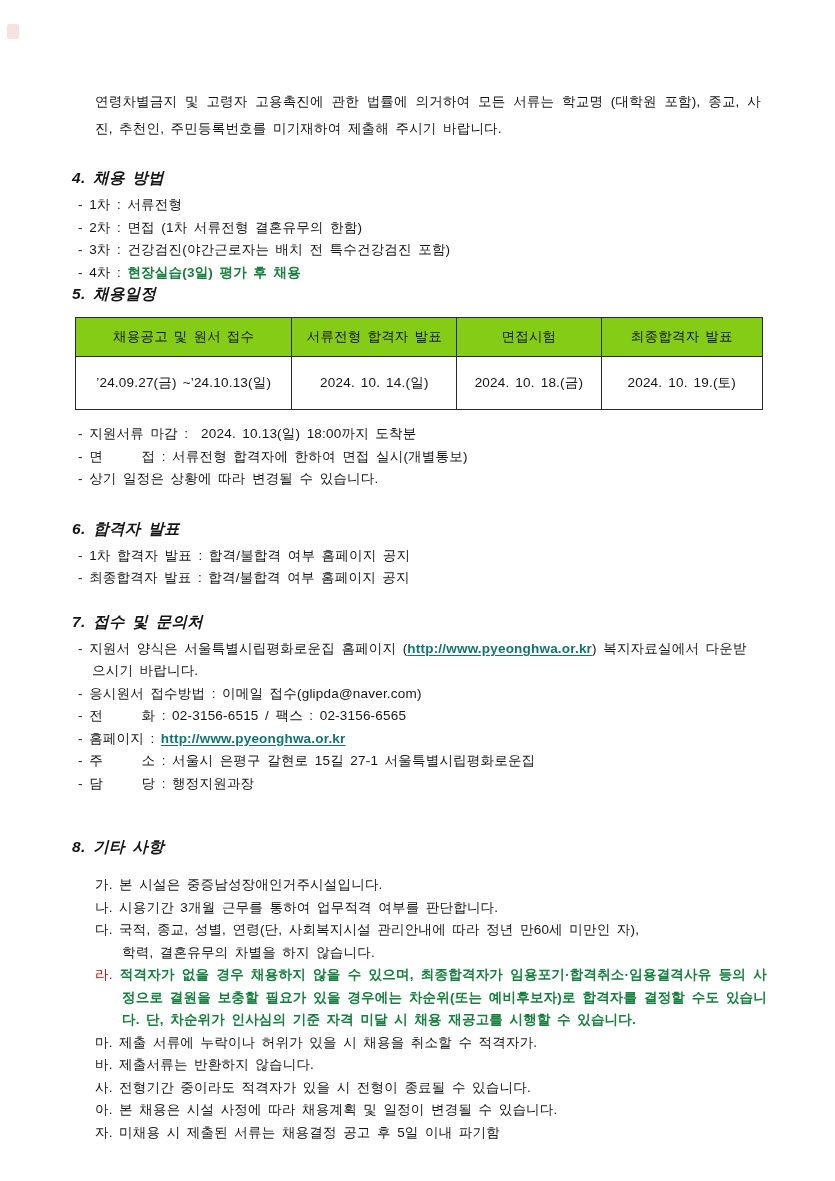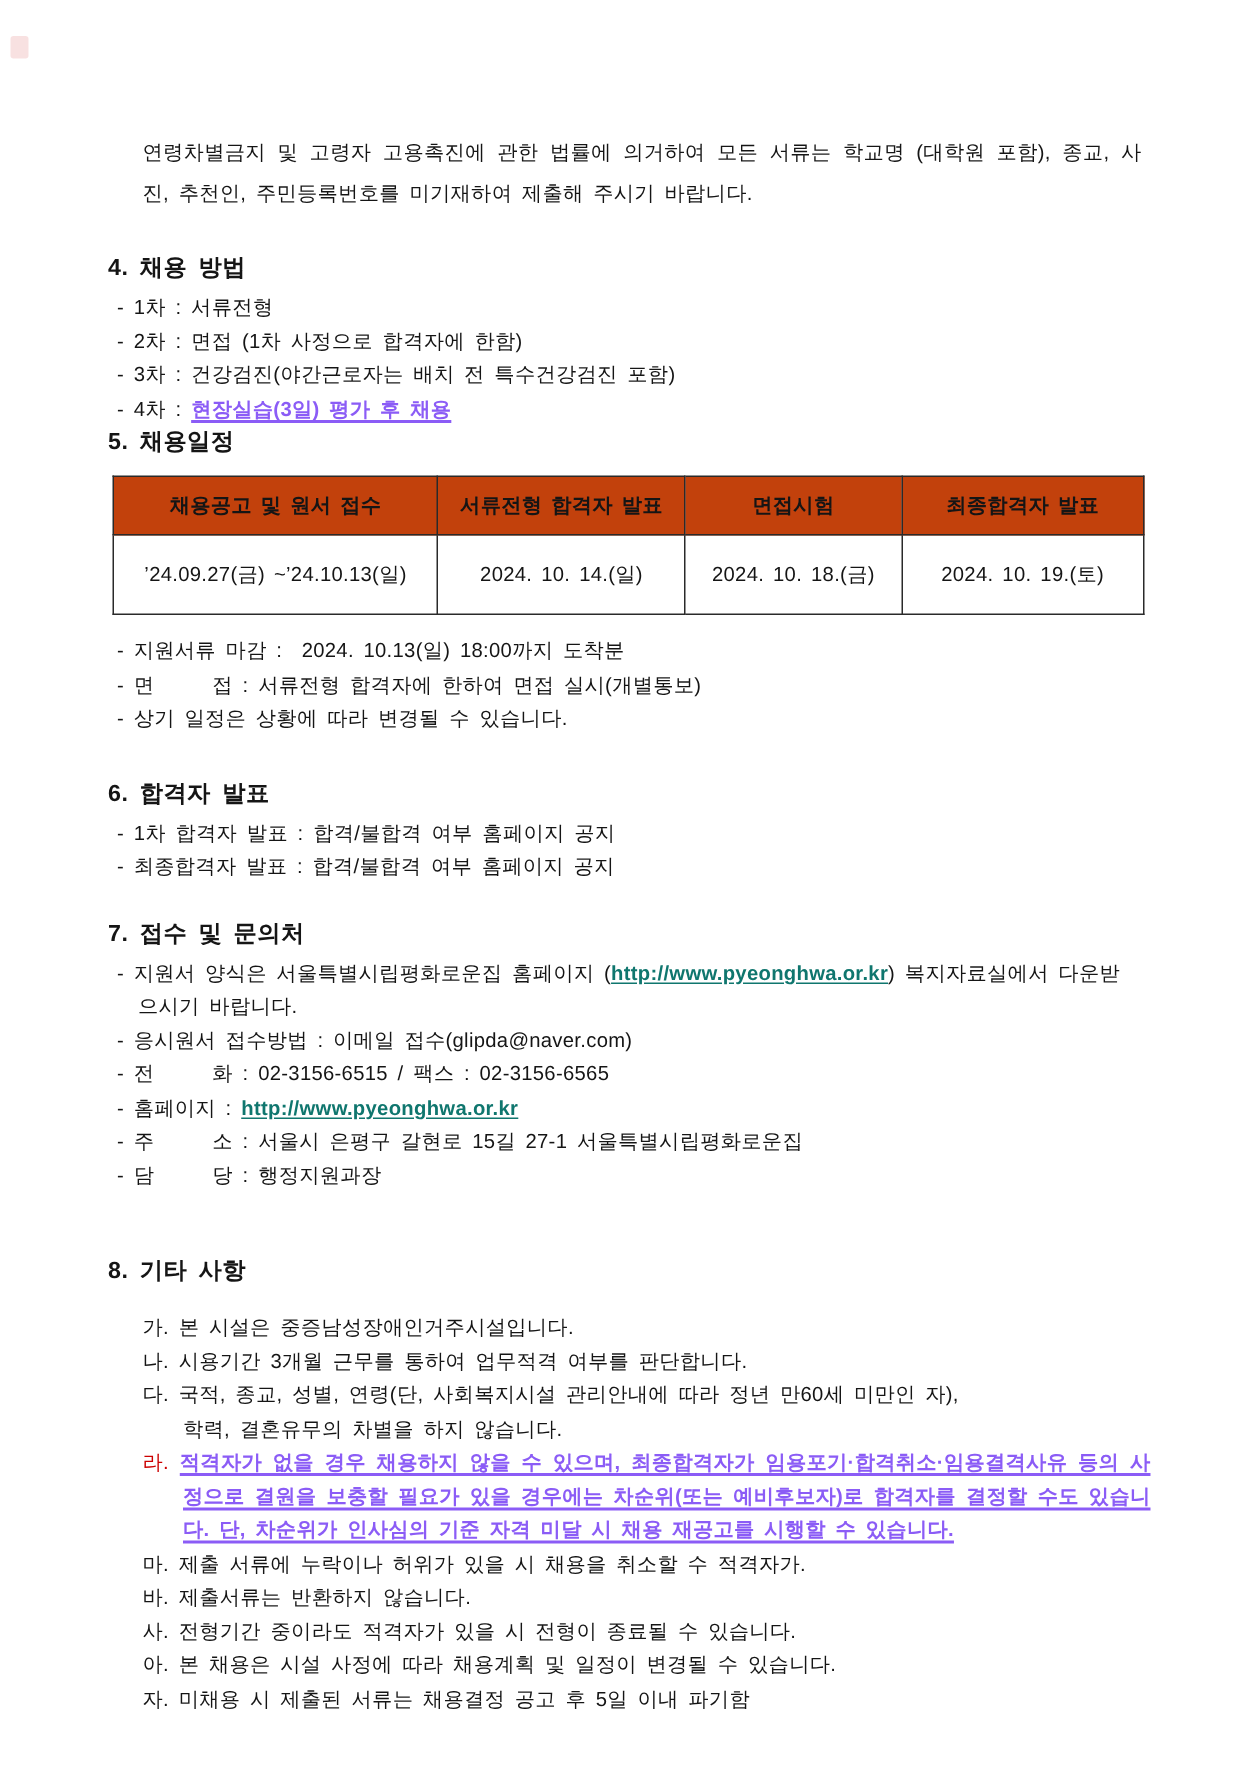--- a/index.html
+++ b/index.html
@@ -12,38 +12,38 @@
   .page{
     position:absolute;top:0;left:0;width:835px;height:1181px;
     padding:88px 72px 0 72px;box-sizing:border-box;
   }
   .corner-mark{
     position:absolute;left:7px;top:24px;width:12px;height:15px;
     background:#f2c9c9;opacity:.55;border-radius:2px;
   }
   .txt{font-size:13.5px;line-height:22.5px;word-spacing:2.5px;letter-spacing:.2px;white-space:pre-wrap;}
   .intro{width:666px;margin:0 0 0 23px;line-height:27px;text-align:justify;}
-  .heading{font-size:15.5px;font-weight:bold;letter-spacing:.3px;word-spacing:3px;}
+  .heading{font-size:15.5px;font-weight:bold;letter-spacing:.3px;word-spacing:3px;font-style:italic;}
   .sec{margin:0;}
   .bullets{margin:5px 0 0 6px;}
   .bullet{padding-left:14px;text-indent:-14px;}
   .hang{padding-left:27px;text-indent:-27px;}
   .bold{font-weight:normal;}
   .red{color:#cc0000;}
-  .red-u{color:#8b5cf6;font-weight:bold;text-decoration:underline;text-underline-offset:3px;text-decoration-thickness:1.5px;}
+  .red-u{color:#15803d;font-weight:bold;text-underline-offset:3px;text-decoration-thickness:1.5px;}
   .link{color:#0f766e;font-weight:bold;text-decoration:underline;text-underline-offset:2px;cursor:pointer;}
   
   table.schedule{
     border-collapse:collapse;width:688px;margin:12px 0 0 3px;table-layout:fixed;
   }
   table.schedule th,table.schedule td{
     border:1.5px solid #2a2a2a;text-align:center;vertical-align:middle;
     font-size:13.5px;letter-spacing:.2px;word-spacing:2px;
   }
-  table.schedule th{height:36px;font-weight:bold;background:#c2410c;}
+  table.schedule th{height:36px;font-weight:normal;background:#84cc16;}
   table.schedule td{height:50px;font-weight:normal;}
   .notes{margin:13px 0 0 6px;}
   .gap-s4{margin-top:26px;}
   .gap-s5{}
   .gap-s6{margin-top:28px;}
   .gap-s7{margin-top:22px;}
   .gap-s8{margin-top:42px;}
   .items8{margin:16px 0 0 23px;width:672px;}
   .red-par{text-align:justify;}
 </style>
@@ -53,21 +53,21 @@
 <div class="page">
 
   <div class="corner-mark"></div>
 
   <p class="txt intro">연령차별금지 및 고령자 고용촉진에 관한 법률에 의거하여 모든 서류는 학교명 (대학원 포함), 종교, 사진, 추천인, 주민등록번호를 미기재하여 제출해 주시기 바랍니다.</p>
 
   <div class="sec gap-s4">
     <div class="heading">4. 채용 방법</div>
     <div class="bullets">
       <div class="txt bullet">- 1차 : 서류전형</div>
-      <div class="txt bullet">- 2차 : 면접 (1차 사정으로 합격자에 한함)</div>
+      <div class="txt bullet">- 2차 : 면접 (1차 서류전형 결혼유무의 한함)</div>
       <div class="txt bullet">- 3차 : 건강검진(야간근로자는 배치 전 특수건강검진 포함)</div>
       <div class="txt bullet"><span>- 4차 : </span><span class="red-u">현장실습(3일) 평가 후 채용</span></div>
     </div>
   </div>
 
   <div class="sec gap-s5">
     <div class="heading">5. 채용일정</div>
     <table class="schedule">
       <colgroup>
         <col style="width:31.5%">

